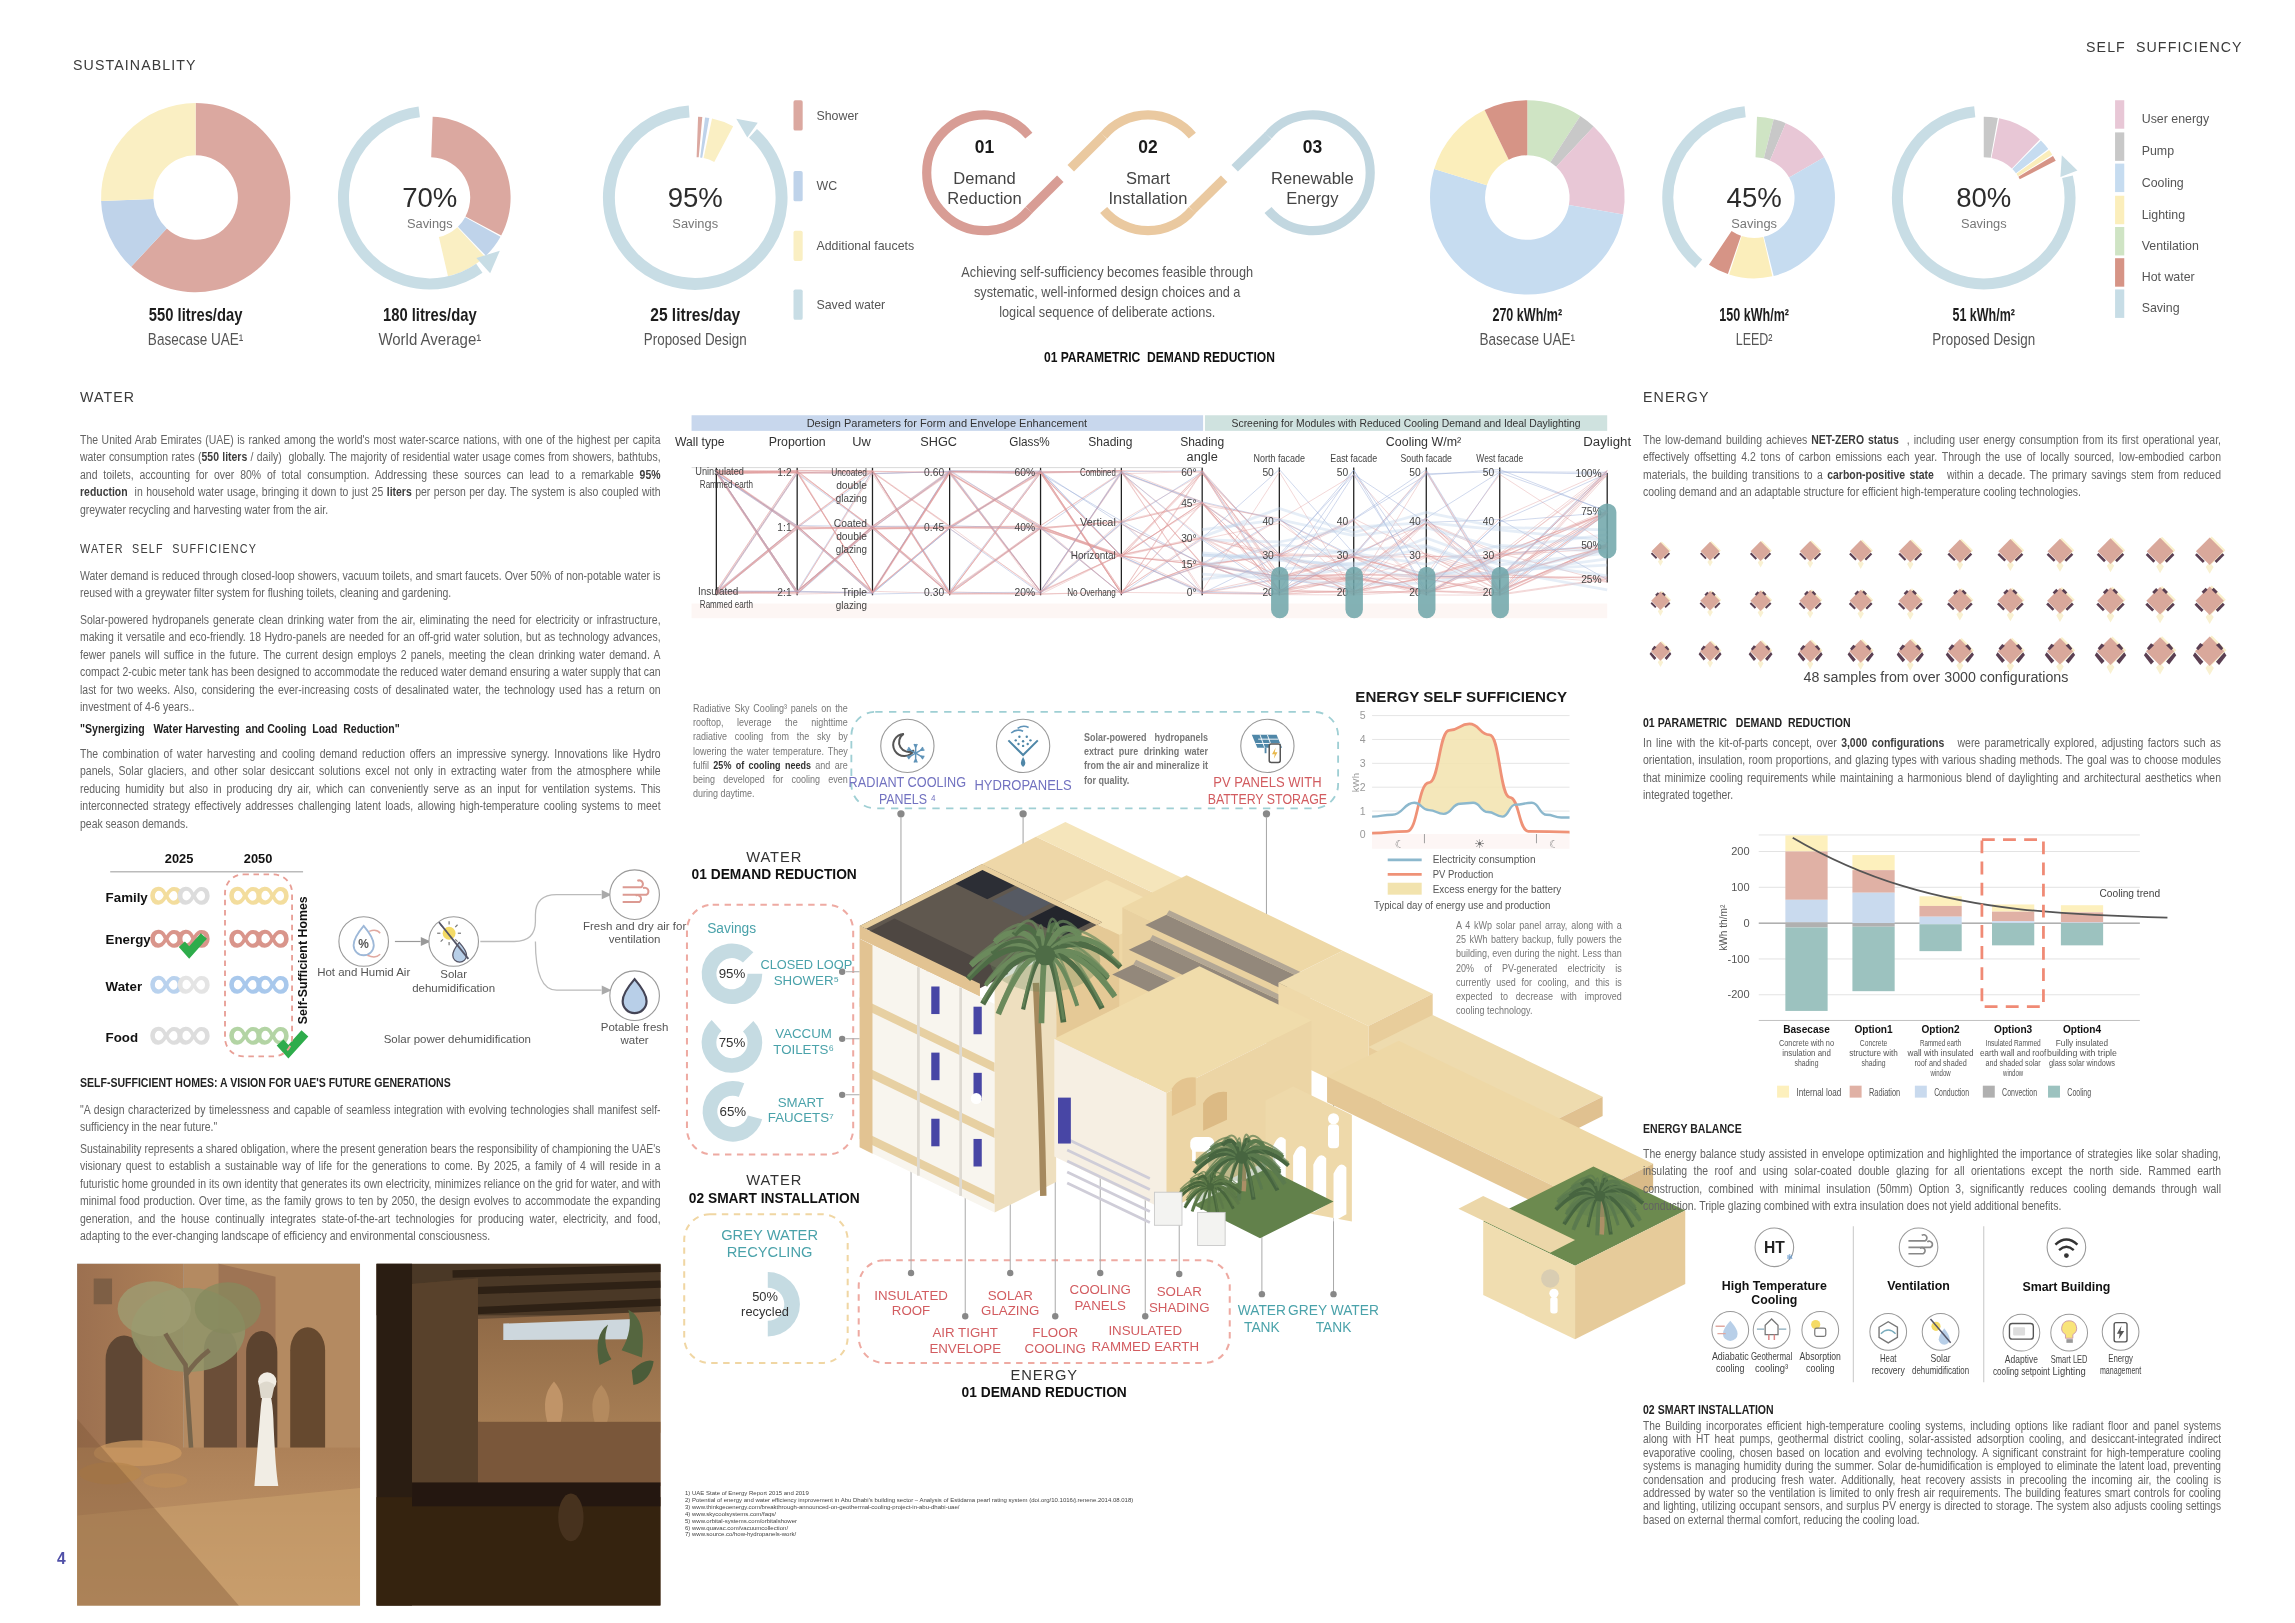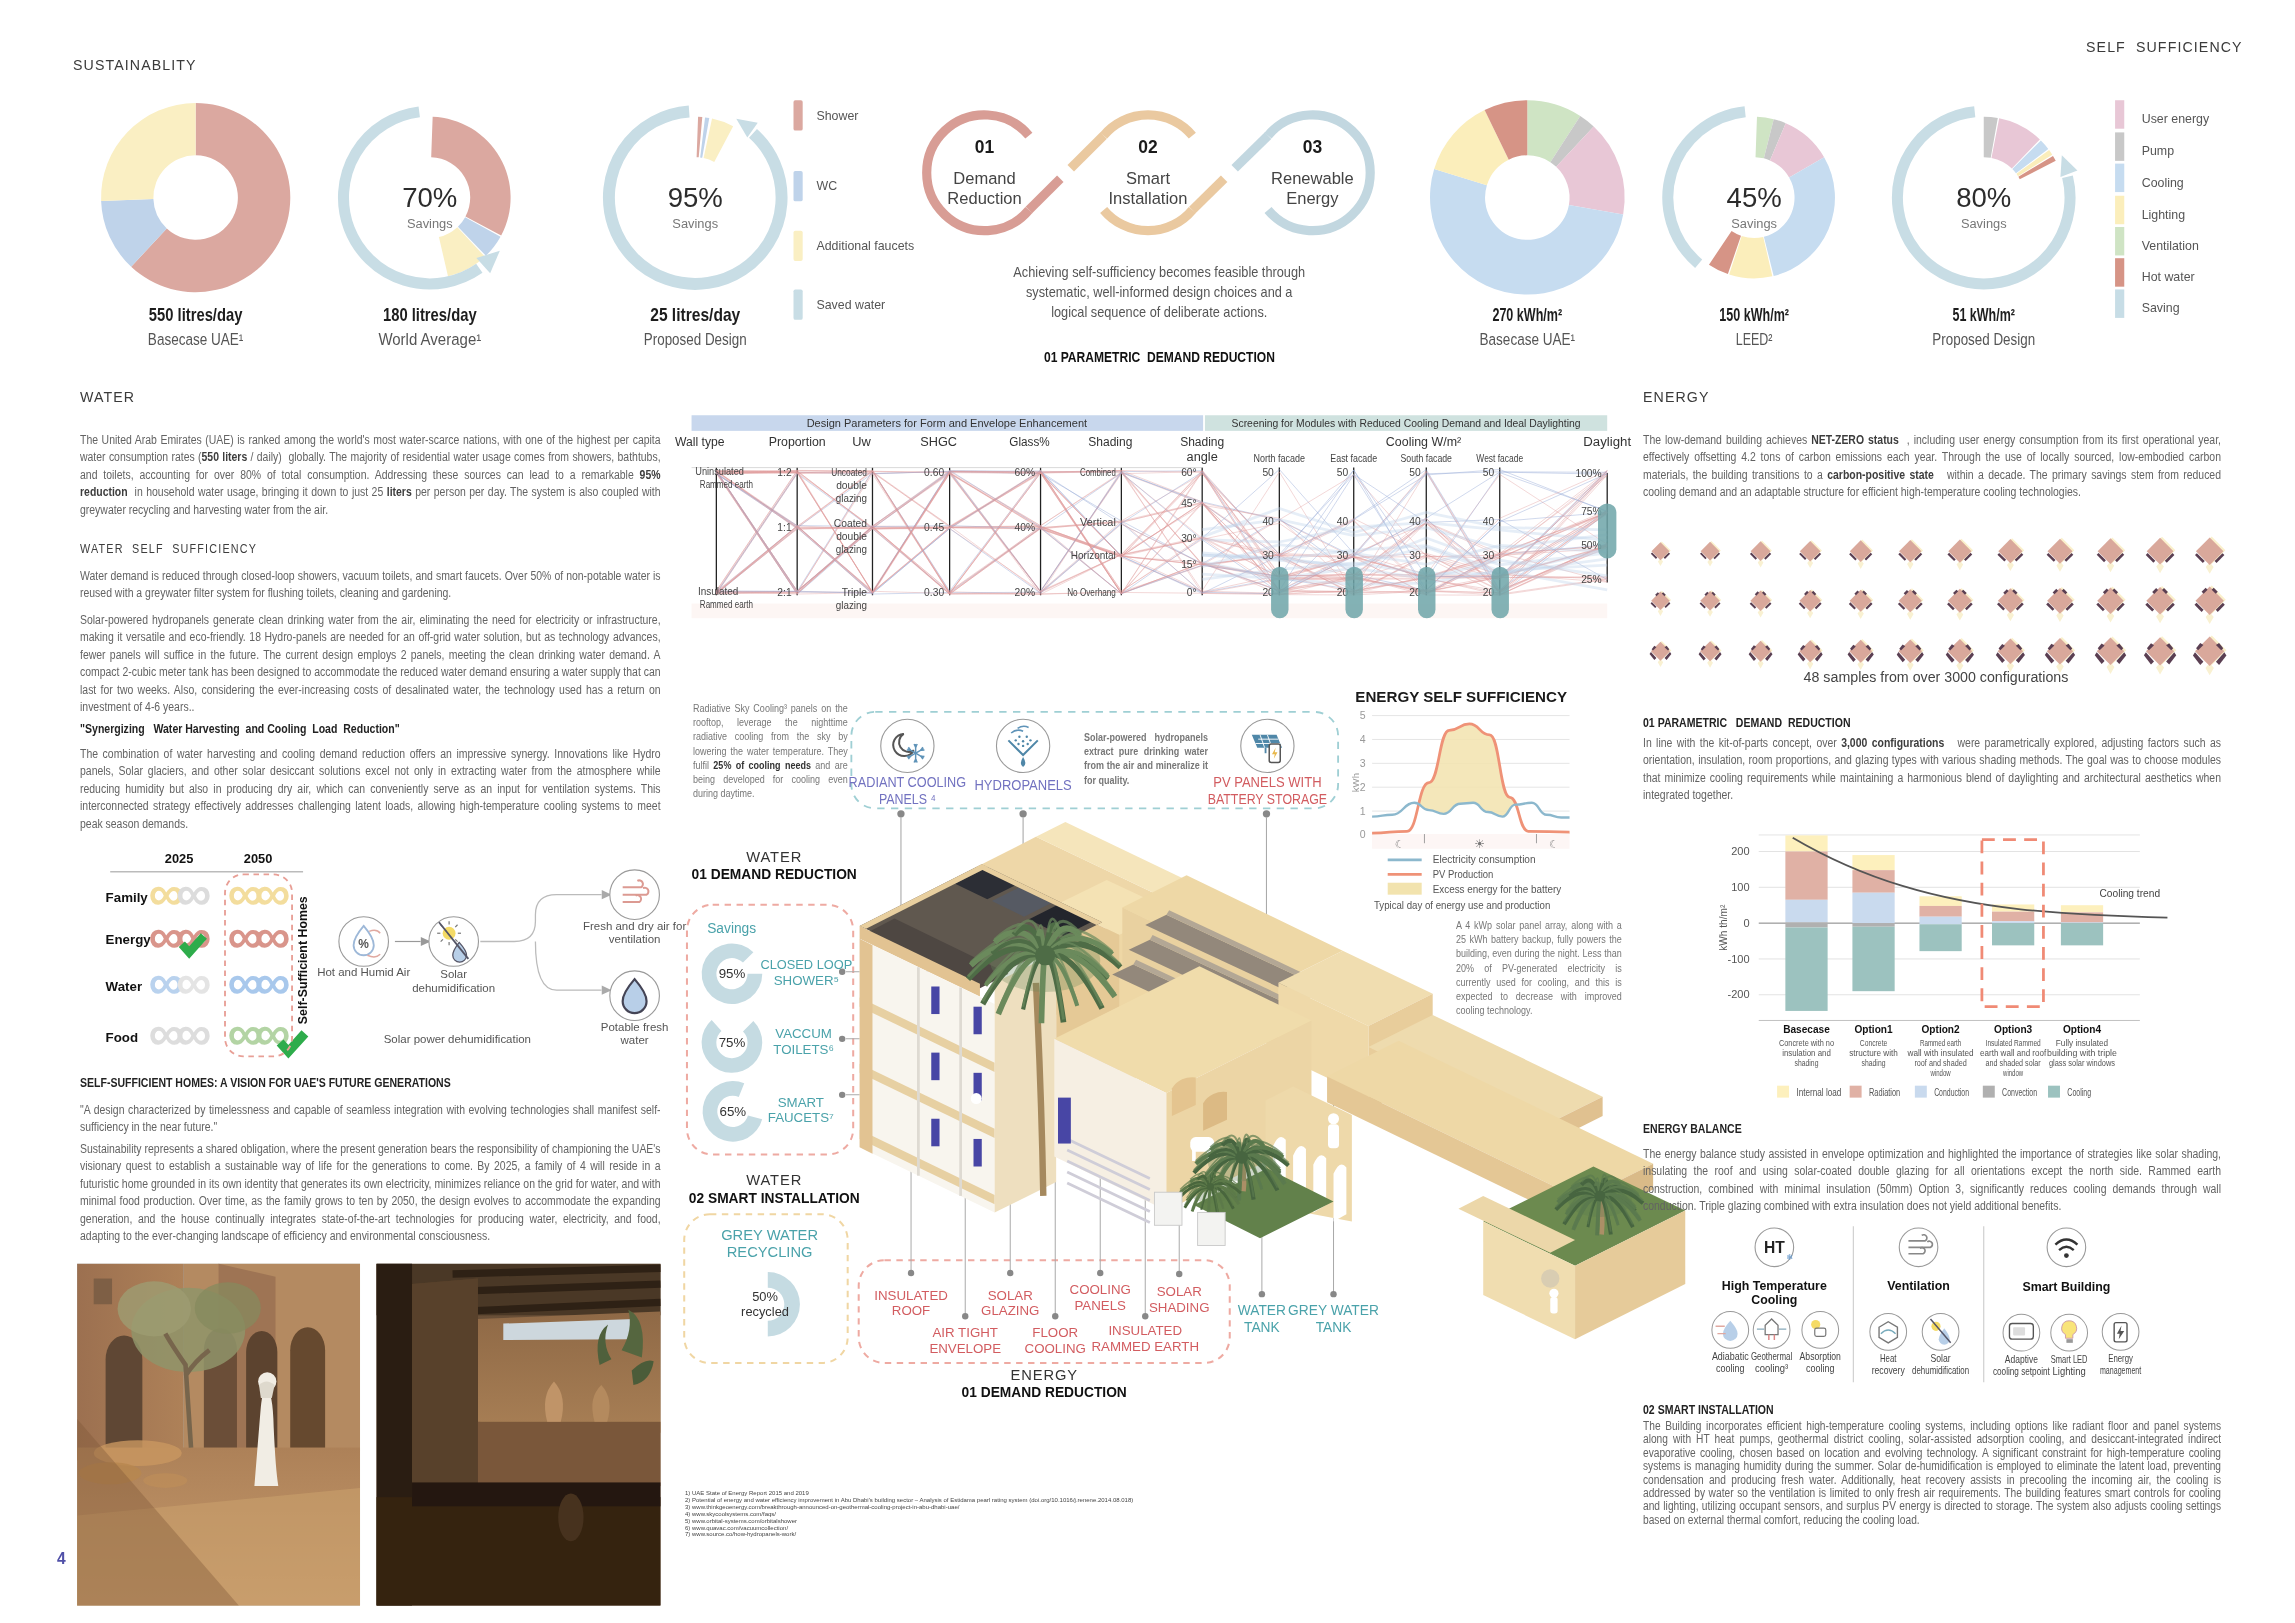--- a/index.html
+++ b/index.html
@@ -1359,21 +1359,21 @@
 <ellipse cx="640" cy="1652" rx="15" ry="26" fill="#47321e"></ellipse>
 <path d="M700 1470 q14 -22 8 -44 q22 10 16 52 Z" fill="#55663f"></path>
 <path d="M712 1492 q16 -14 26 -10 q-4 22 -24 26 Z" fill="#4b5c39"></path>
 <path d="M688 1480 q-12 -18 -4 -38 q-18 12 -10 44 Z" fill="#4f603c"></path>
 </g>
     </svg>
 
 <div class="abs h1" style="left:73px;top:57px;width:367px;">SUSTAINABLITY</div>
 <div class="abs h1" style="left:2086px;top:39px;width:184px;">SELF&nbsp;&nbsp;SUFFICIENCY</div>
 
-<div class="abs " style="left:948px;top:262px;width:497px;">
+<div class="abs " style="left:896px;top:262px;width:497px;">
       <div style="font-size:15px;line-height:20px;color:#555;text-align:center;transform:scaleX(0.85);transform-origin:0 0">Achieving self-sufficiency becomes feasible through<br>systematic, well-informed design choices and a<br>logical sequence of deliberate actions.</div>
     </div>
 <div class="abs " style="left:1040px;top:349px;width:281px;">
       <div style="font-size:14.2px;font-weight:bold;color:#111;text-align:center;transform:scaleX(0.85);transform-origin:0 0">01 PARAMETRIC&nbsp; DEMAND REDUCTION</div>
     </div>
 
 <div class="abs h1" style="left:80px;top:389px;width:367px;">WATER</div>
 
 <div class="abs body" style="left:80px;top:432px;width:683px;">The United Arab Emirates (UAE) is ranked among the world's most water-scarce nations, with one of the highest per capita water consumption rates (<b>550 liters</b> / daily) &nbsp;globally. The majority of residential water usage comes from showers, bathtubs, and toilets, accounting for over 80% of total consumption. Addressing these sources can lead to a remarkable <b>95% reduction</b>&nbsp; in household water usage, bringing it down to just 25 <b>liters</b> per person per day. The system is also coupled with greywater recycling and harvesting water from the air.</div>
 

